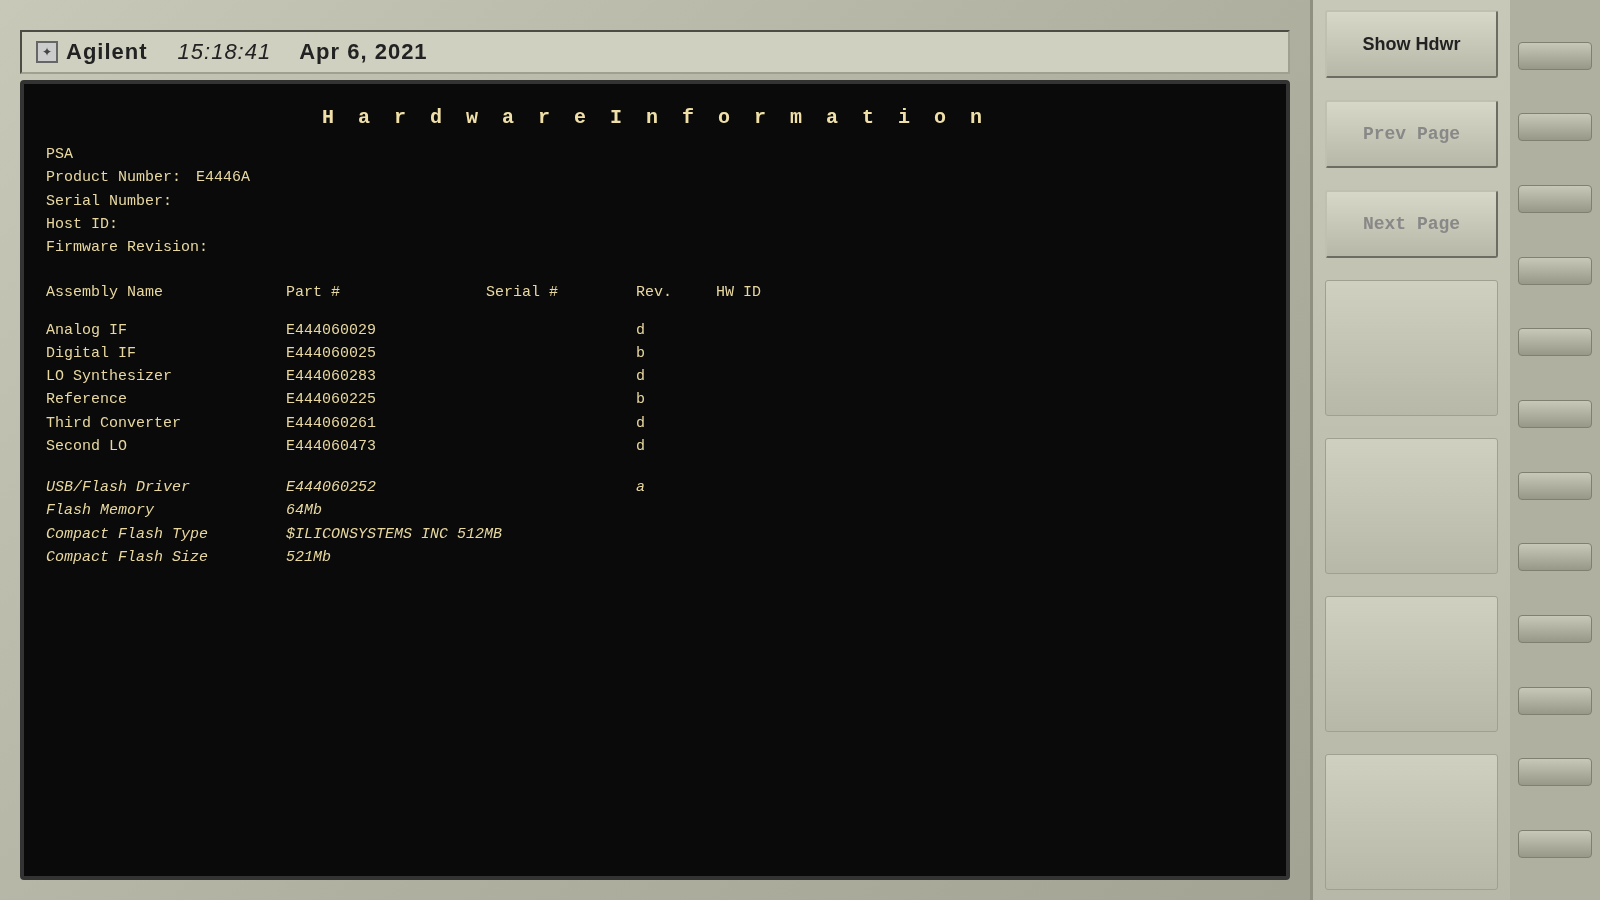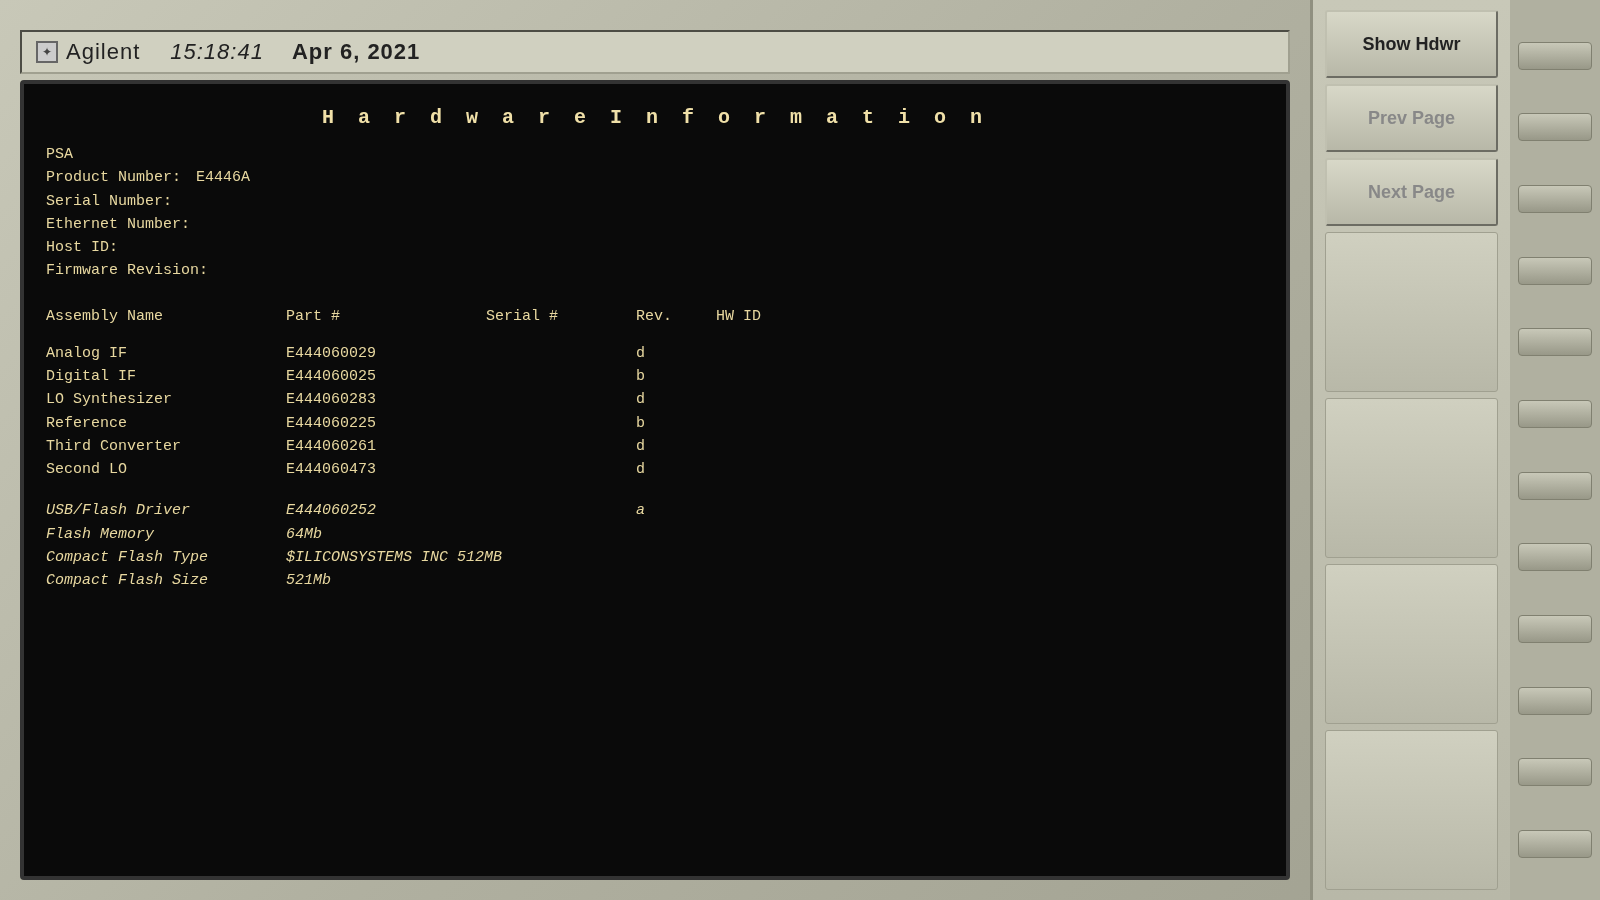--- a/index.html
+++ b/index.html
@@ -53,21 +53,21 @@
       background: #ccc;
       display: flex;
       align-items: center;
       justify-content: center;
       font-size: 12px;
       color: #444;
     }
 
     .header-title {
       font-size: 22px;
-      font-weight: normal;
+      font-weight: bold;
       color: #222;
       letter-spacing: 1px;
     }
 
     .screen {
       background: #0a0a0a;
       border: 4px solid #333;
       border-radius: 4px;
       flex: 1;
       padding: 18px 22px;
@@ -125,21 +125,21 @@
       margin-top: 14px;
       font-style: italic;
     }
 
     .right-panel {
       width: 200px;
       background: linear-gradient(180deg, #c8c8b8 0%, #b8b8a8 100%);
       display: flex;
       flex-direction: column;
       padding: 10px 12px;
-      gap: 6px;
+      gap: 22px;
       border-left: 3px solid #909080;
     }
 
     .soft-key {
       background: linear-gradient(180deg, #d8d8c8 0%, #b8b8a8 100%);
       border: 2px outset #c0c0b0;
       border-radius: 3px;
       text-align: center;
       padding: 10px 6px;
       font-size: 18px;
@@ -147,20 +147,21 @@
       color: #222;
       cursor: pointer;
       min-height: 68px;
       display: flex;
       align-items: center;
       justify-content: center;
     }
 
     .soft-key.greyed {
       color: #888;
+      font-family: Liberation Mono, monospace;
     }
 
     .soft-key-spacer {
       flex: 1;
       background: linear-gradient(180deg, #d0d0c0, #b8b8a8);
       border: 1px solid #a0a090;
       border-radius: 3px;
       min-height: 60px;
     }
 
@@ -201,23 +202,20 @@
       <div class="info-section">
         <div class="info-line">PSA</div>
         <div class="info-line">
           <span>Product Number:</span>
           <span style="margin-left:6px;">E4446A</span>
         </div>
         <div class="info-line">
           <span>Serial Number:</span>
         </div>
         <div class="info-line">
-          <span>Ethernet Number:</span>
-        </div>
-        <div class="info-line">
           <span>Host ID:</span>
         </div>
         <div class="info-line">
           <span>Firmware Revision:</span>
         </div>
       </div>
 
       <div class="table-section">
         <div class="table-header">
           <span class="table-cell">Assembly Name</span>

